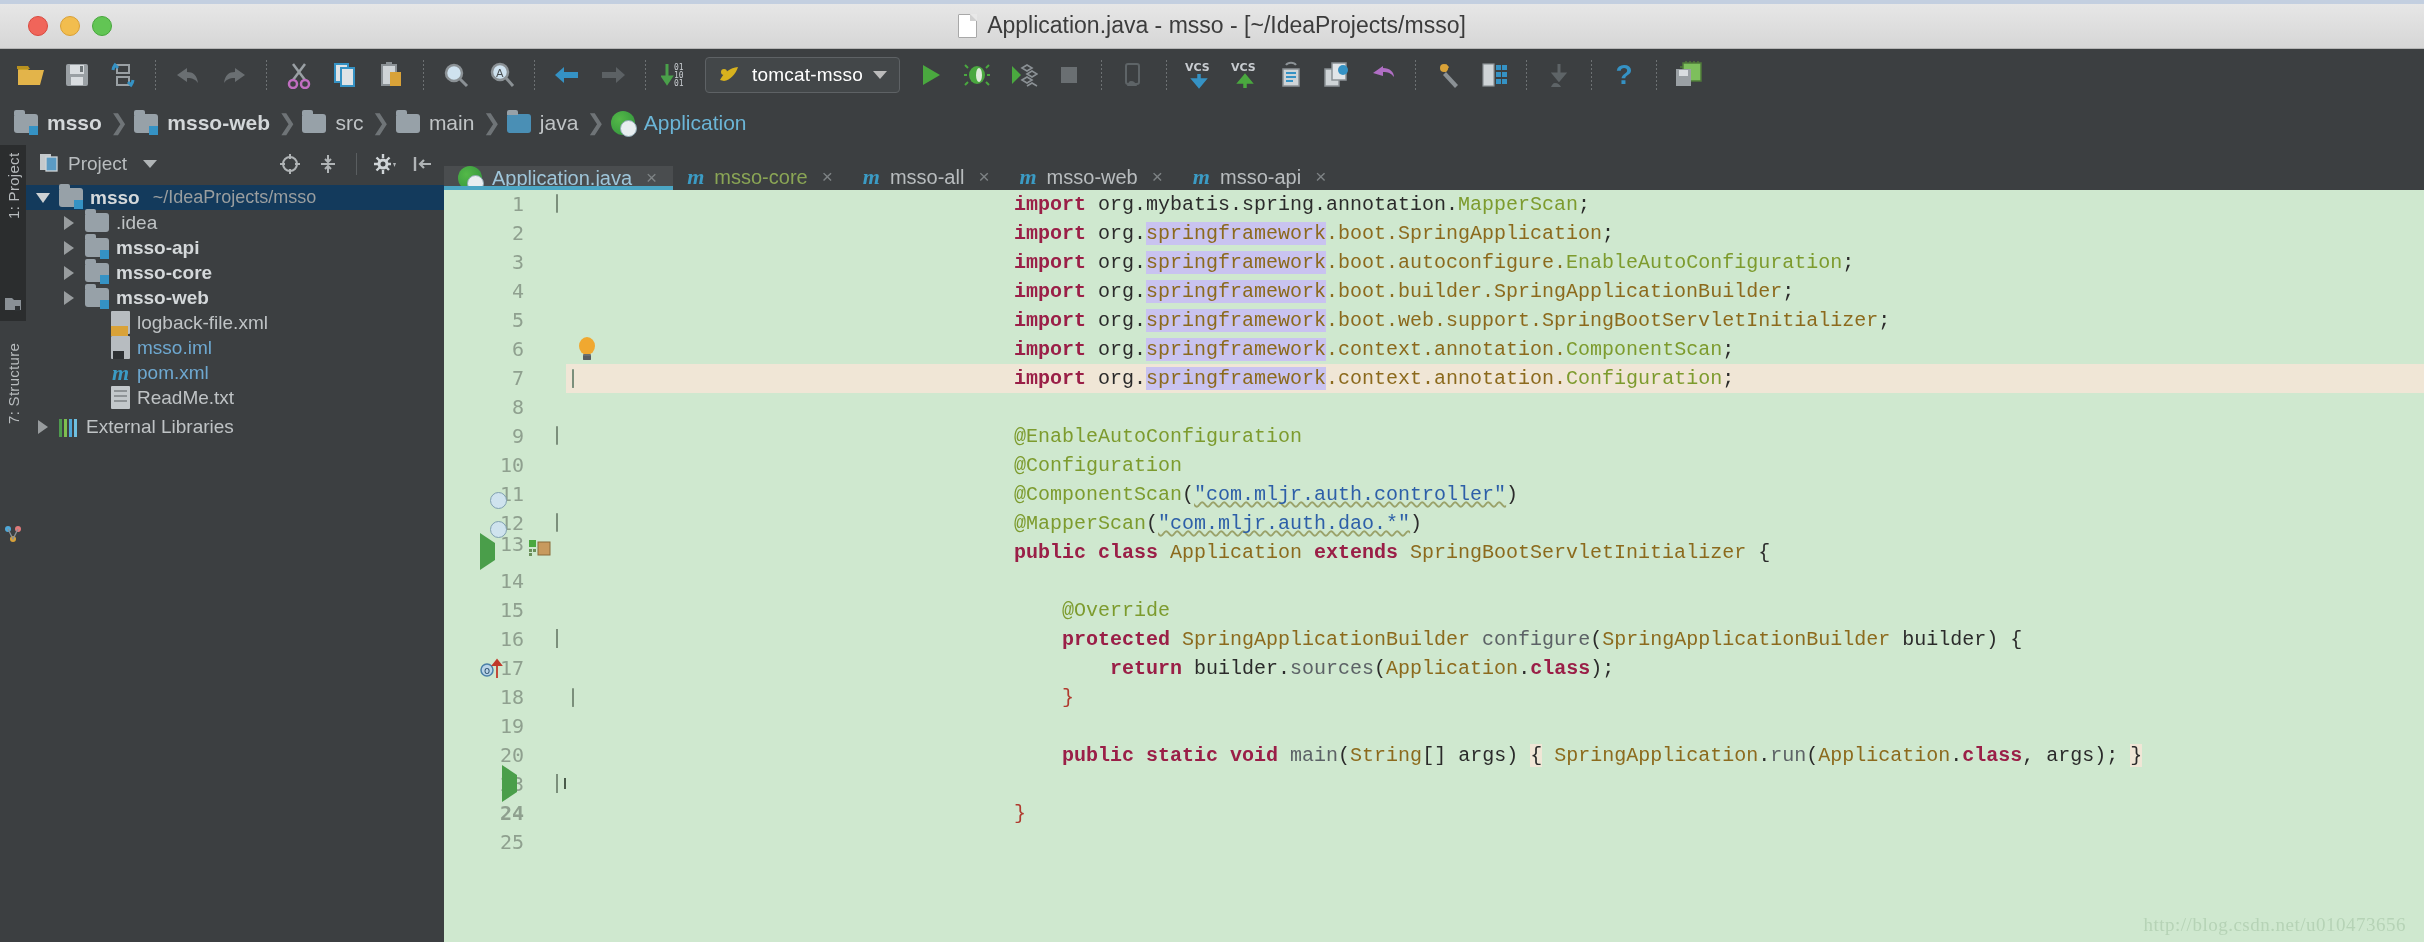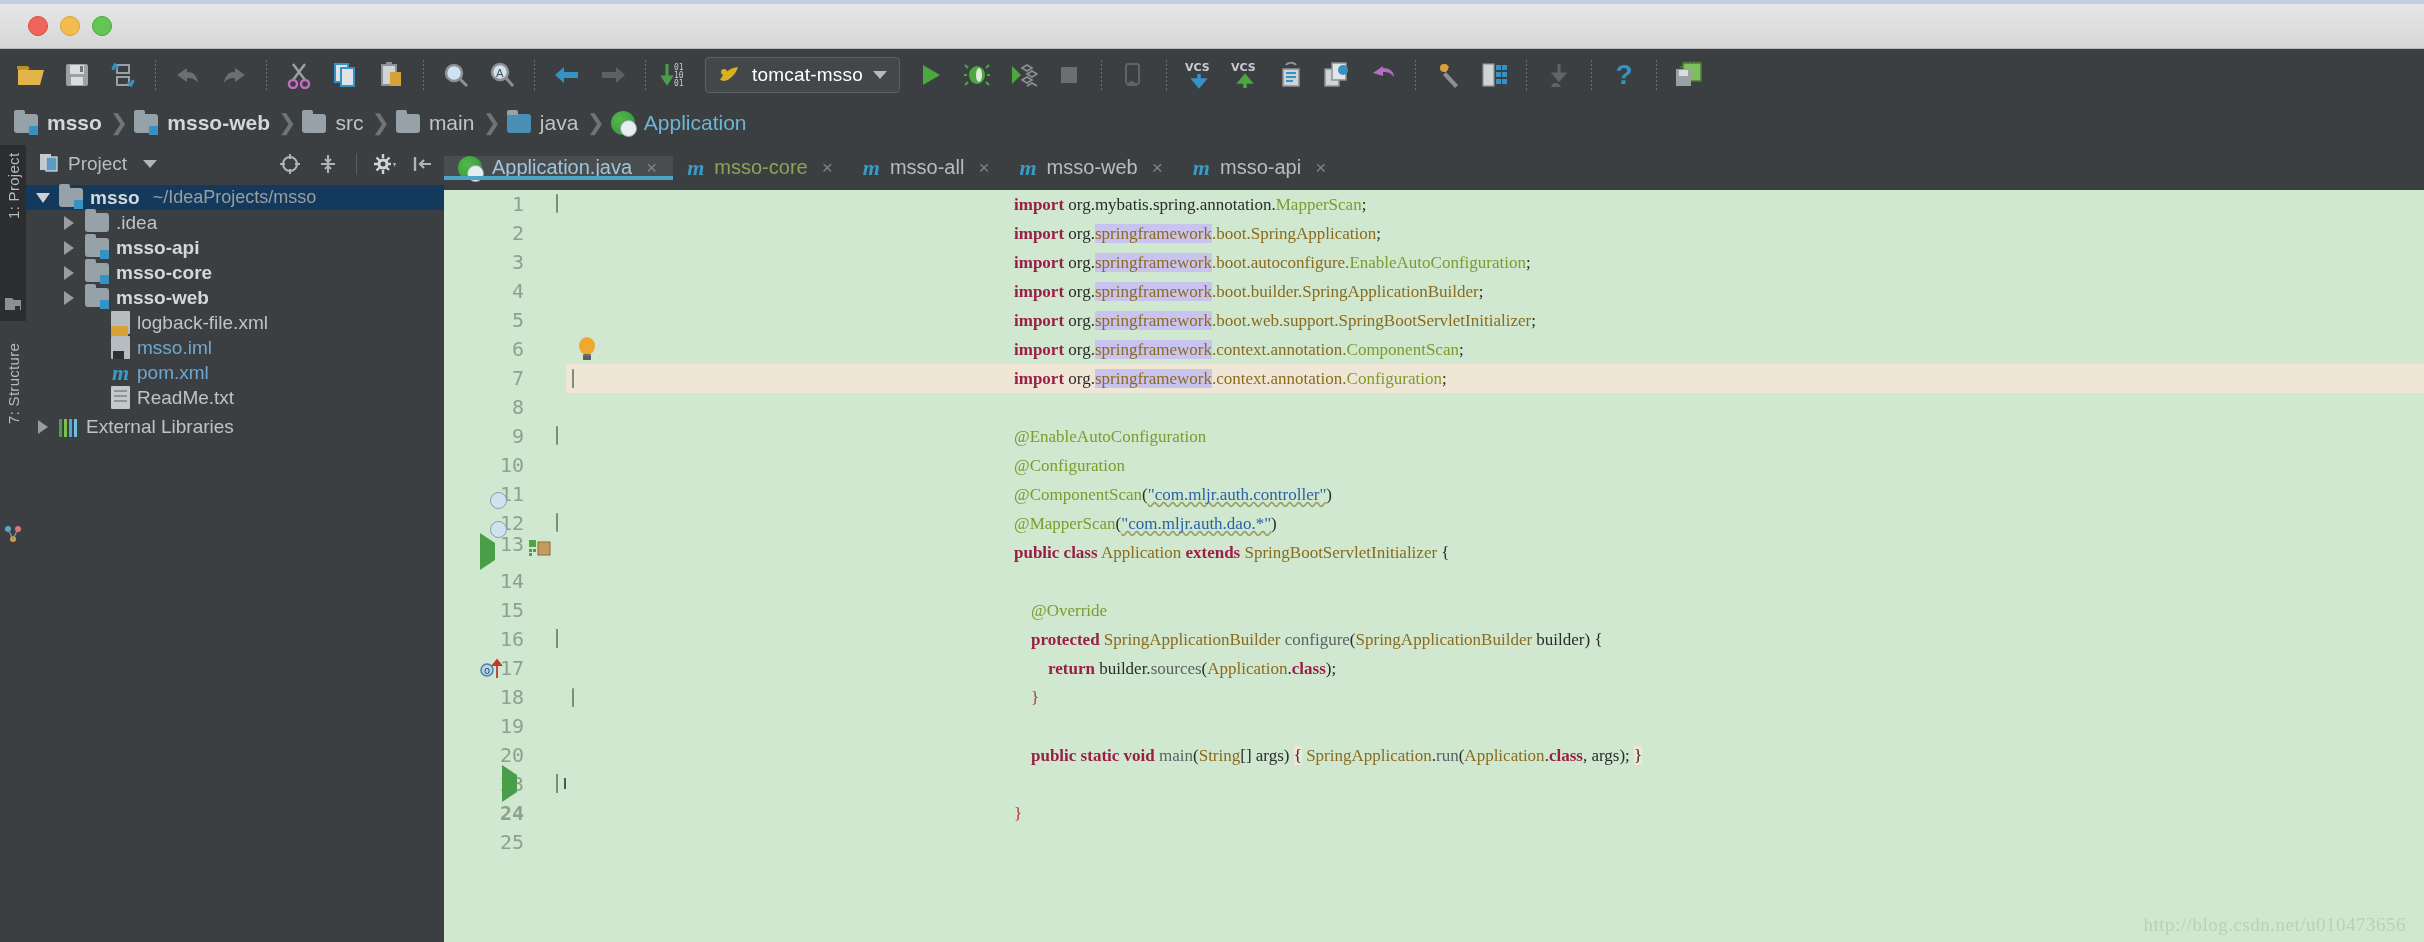--- a/index.html
+++ b/index.html
@@ -121,21 +121,21 @@
             bottom: 4px;
             background: repeating-linear-gradient(to bottom, #8e9396 0 2px, transparent 2px 5px); }
   .mico { font-family: "Liberation Serif", serif; font-style: italic; font-weight: bold;
           font-size: 22px; color: #3b9bc4; width: 19px; text-align: center; }
   .libico { width: 20px; height: 20px; display: flex; gap: 2px; align-items: flex-end; }
   .libico i { display: block; width: 3px; height: 18px; }
 
   
   .editor-wrap { position: absolute; top: 145px; left: 444px; width: 1980px; height: 797px;
                  background: #c9e5ca; }
-  .tabbar { height: 45px; background: #3c3f41; display: flex; align-items: center; }
+  .tabbar { height: 45px; background: #3c3f41; display: flex; align-items: flex-end; }
   .etab { display: flex; align-items: center; gap: 10px; padding: 0 16px 0 14px;
           font-size: 20px; color: #b8bcbe; position: relative; }
   .etab.active { background: #4a4d4f; color: #9fc6da; }
   .etab.active::after { content: ""; position: absolute; left: 0; right: 0; bottom: 0;
           height: 4px; background: #4ba6c4; }
   .etab .close { color: #7e8385; font-size: 19px; margin-left: 4px; }
   .etab .mvn { font-family: "Liberation Serif", serif; font-style: italic;
           font-weight: bold; font-size: 22px; color: #3b9bc4; }
   .spring-ico { width: 24px; height: 24px; border-radius: 50%;
           background: radial-gradient(circle at 35% 35%, #54b948, #2f8f3c);
@@ -143,21 +143,21 @@
   .spring-ico::after { content: ""; position: absolute; right: -2px; bottom: -2px;
           width: 15px; height: 15px; border-radius: 50%; background: #e8eef0;
           border: 1px solid #8fa9b4; }
 
   .codearea { position: relative; height: 752px; background: #cfe8cf; overflow: hidden; }
   .gutter { position: absolute; left: 0; top: 0; width: 122px; height: 752px;
             background: #cfe8cf; }
   .vline { position: absolute; left: 120px; top: 14px; bottom: 0; width: 1px;
            background: #8fa58f; }
   .code { position: absolute; left: 122px; top: 0; right: 0; height: 630px;
-          font-family: Liberation Serif, serif; font-size: 17px; }
+          font-family: Liberation Mono, monospace; font-size: 20px; }
   .ln { position: absolute; height: 29px; line-height: 29px; white-space: pre; }
   .lnum { position: absolute; width: 80px; text-align: right; height: 29px;
           line-height: 29px; font-family: "DejaVu Sans Mono", monospace;
           font-size: 20px; color: #8fa08f; }
   .hl-line { position: absolute; left: 0; right: 0; height: 29px; background: #f0e6d6; }
 
   
   .k  { color: #9a1f47; font-weight: bold; }   
   .t  { color: #8c6a1d; }                       
   .an { color: #7d9b2e; }                       
@@ -206,20 +206,24 @@
 </head>
 <body>
 
 <div id="app">
 
   <div class="titlebar">
     <div class="traffic">
       <span class="tl red"></span>
       <span class="tl yellow"></span>
       <span class="tl green"></span>
+    </div>
+    <div class="title-wrap">
+      <span class="doc-ico"></span>
+      <span class="title-text">Application.java - msso - [~/IdeaProjects/msso]</span>
     </div>
   </div>
 
   <div class="toolbar">
 
     <div class="tbtn">
       <svg width="30" height="26" viewBox="0 0 30 26">
           <path d="M1 6h10l3 3h-11z" fill="#c9a227"></path>
           <path d="M2 8h26l-4 15H2z" fill="#e3b44a"></path>
           <path d="M1 4h11l2 3H1z" fill="#b8911f"></path>

